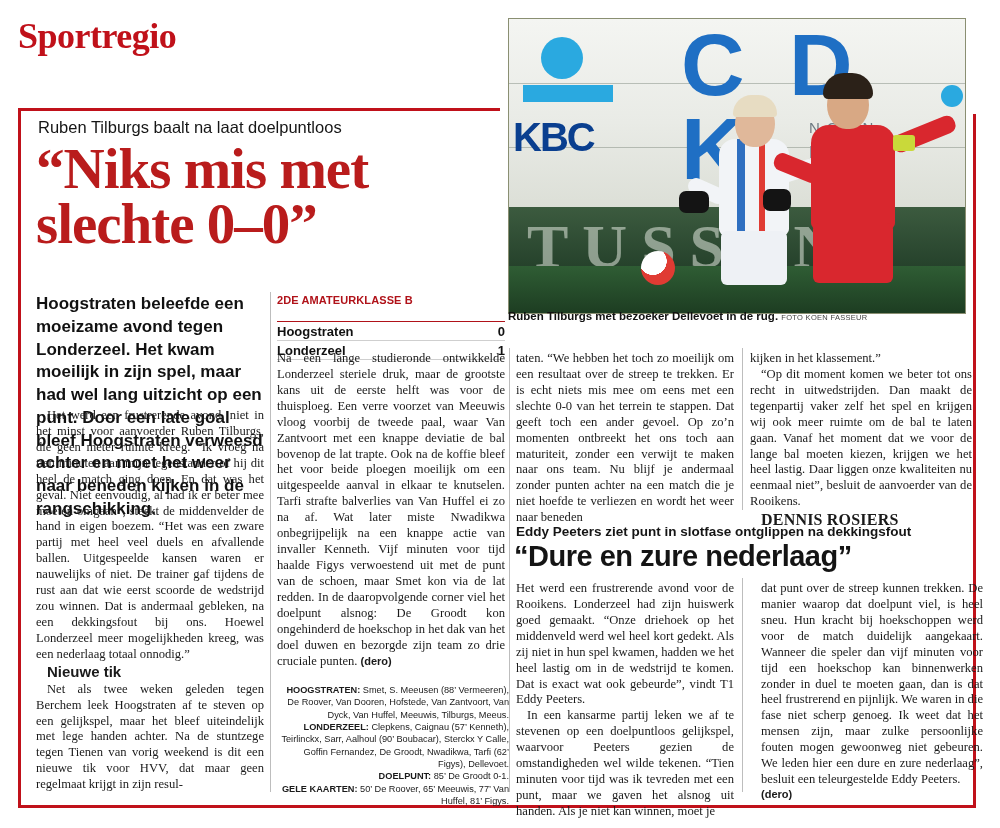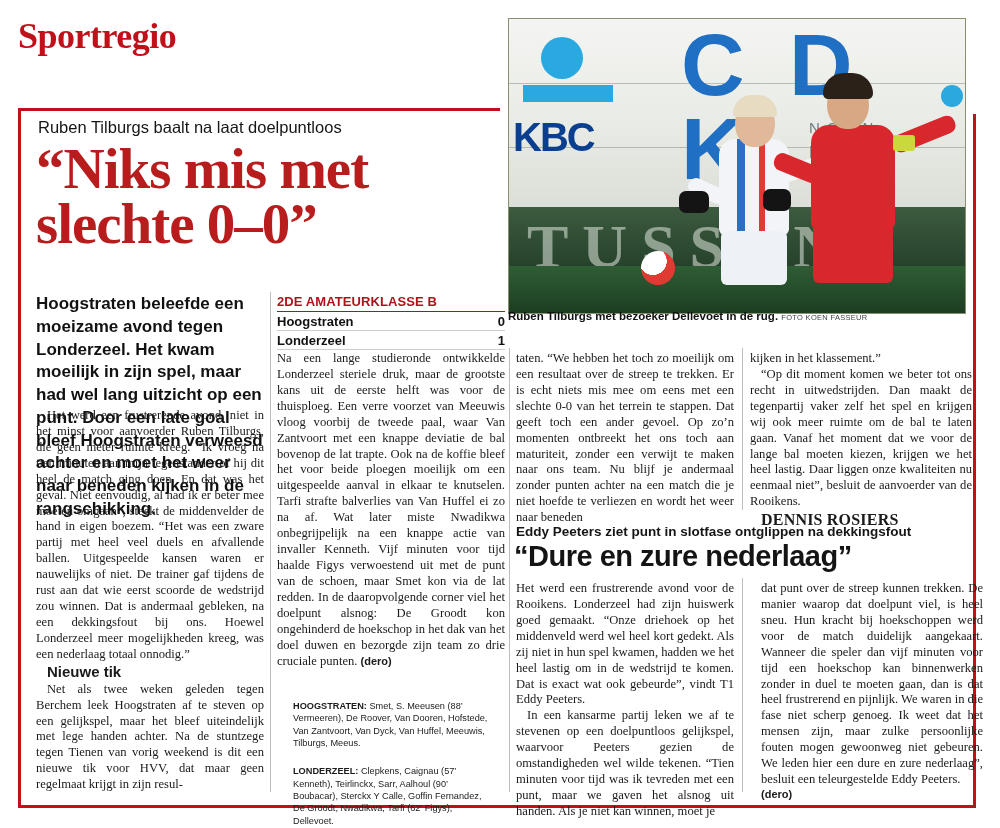--- a/index.html
+++ b/index.html
@@ -159,37 +159,37 @@
   .c2{left:277px;top:351px;width:228px;}
   .c3{left:516px;top:351px;width:218px;}
   .c4{left:750px;top:351px;width:222px;}
   .c3b{left:516px;top:581px;width:218px;}
   .c4b{left:750px;top:581px;width:222px;margin-left:11px;}
 
   
   .scorebox{position:absolute;left:277px;top:294px;width:228px;}
   .scorebox .comp{
     font-family:"Liberation Sans", sans-serif;
-    font-weight:bold;font-size:13px;color:#b01219;letter-spacing:.1px;
-    padding-bottom:2px;border-bottom:1.5px solid #b01219;
+    font-weight:bold;font-size:11px;color:#b01219;letter-spacing:.1px;
+    padding-bottom:15px;border-bottom:1.5px solid #b01219;
   }
   .scorebox .row{
     display:flex;justify-content:space-between;align-items:baseline;
     font-family:"Liberation Sans", sans-serif;font-weight:bold;font-size:13px;
     border-bottom:1px solid #cfcfcf;padding:1.5px 0;color:#111;
   }
 
   
   .lineups{
     position:absolute;left:277px;top:684px;width:232px;
     font-family:"Liberation Sans", sans-serif;
     font-size:9.2px;line-height:1.34;color:#1b1b1b;
   }
   .lineups b{font-weight:bold;}
-  .lineups div{margin:16px;}
+  .lineups div{margin:0;text-align:right;}
 
   
   .kicker2{
     position:absolute;left:516px;top:524px;width:460px;
     font-family:"Liberation Sans", sans-serif;
     font-weight:bold;font-size:13.5px;color:#151515;
   }
   .headline2{
     position:absolute;left:514px;top:541px;width:460px;
     font-family:"Liberation Sans", sans-serif;

